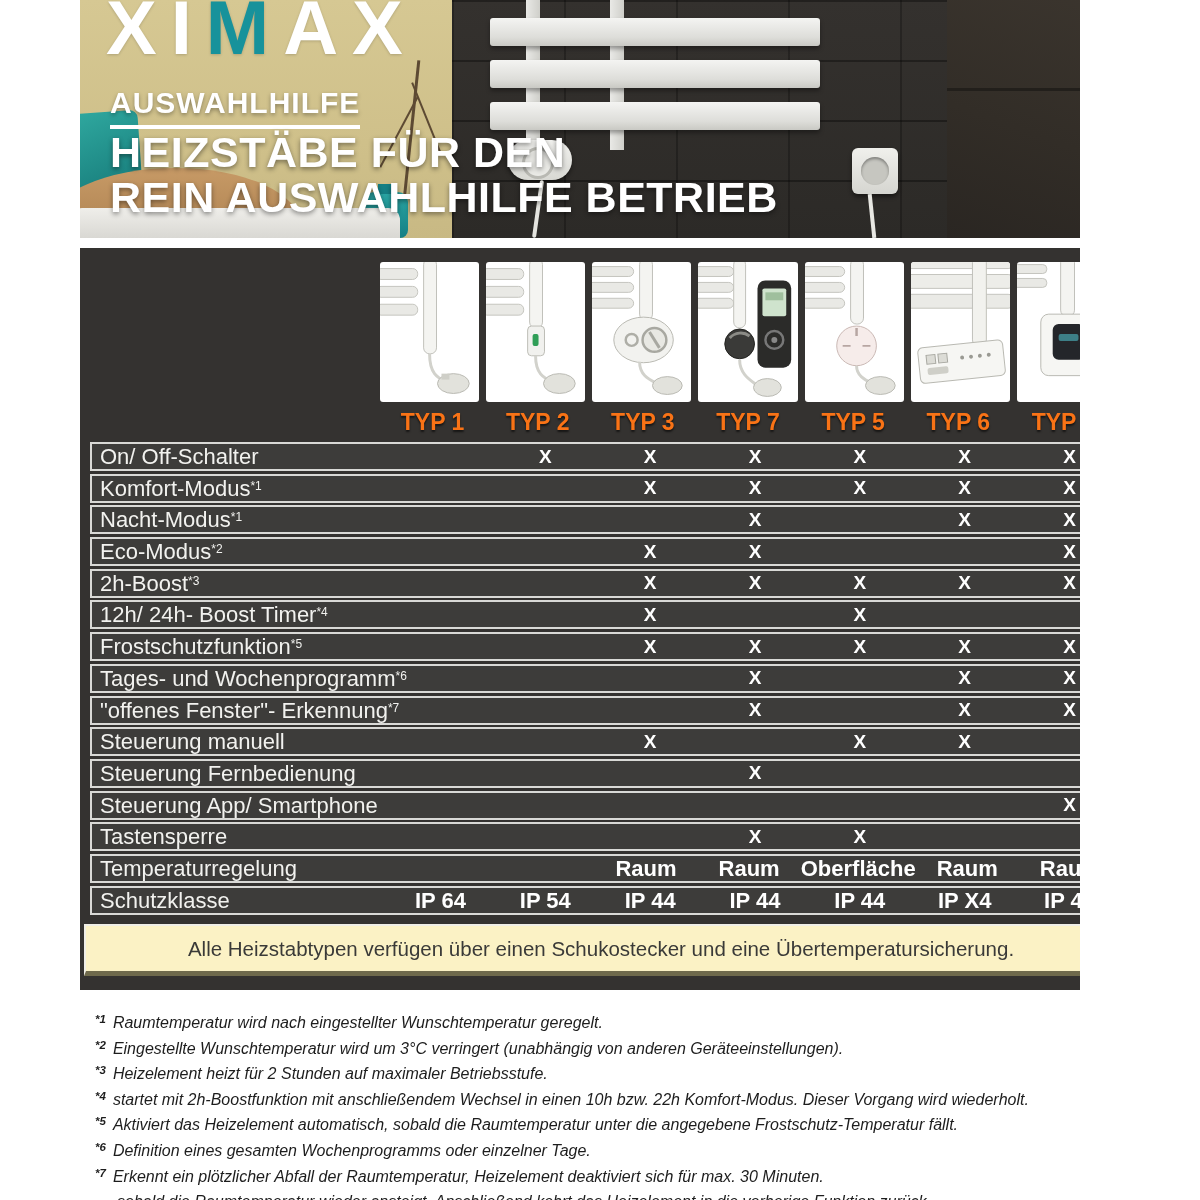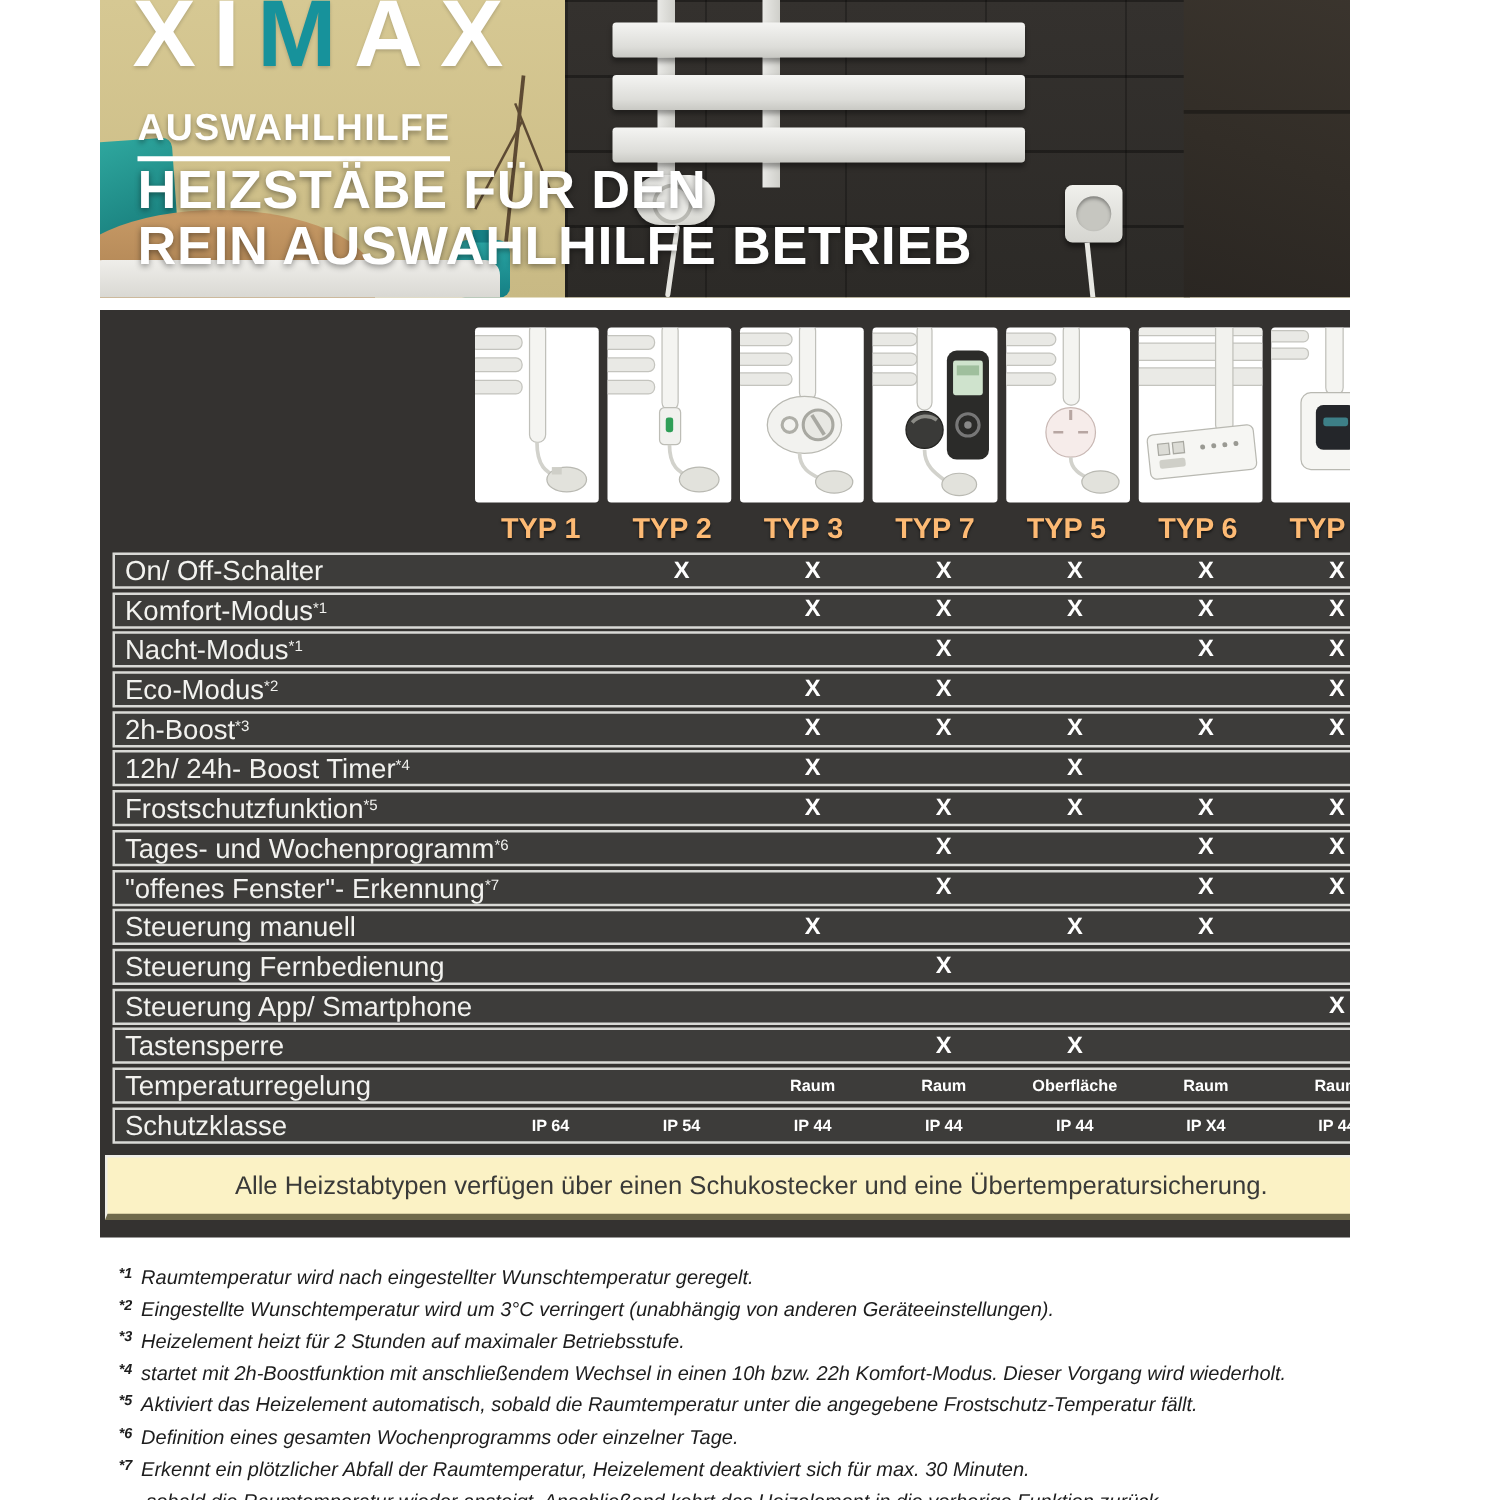--- a/index.html
+++ b/index.html
@@ -56,29 +56,29 @@
           line-height:45px; letter-spacing:.5px; text-shadow:0 2px 5px rgba(0,0,0,.45); }
 
   
   .block { position:absolute; left:80px; top:248px; width:1042px; height:742px; background:#343230; }
   .products { position:absolute; left:300px; top:14px; width:736px; height:140px;
           display:grid; grid-template-columns:repeat(7,1fr); gap:7px; }
   .pbox { background:#fff; border-radius:3px; overflow:hidden; position:relative; }
   .pbox svg { display:block; width:100%; height:100%; }
   .typrow { position:absolute; left:300px; top:158px; width:736px; height:32px;
           display:grid; grid-template-columns:repeat(7,1fr); }
-  .typ { color:#fdba74; font-weight:bold; font-size:23px; text-align:center; line-height:32px;
+  .typ { color:#f97316; font-weight:bold; font-size:23px; text-align:center; line-height:32px;
           text-shadow:0 2px 2px rgba(0,0,0,.6); }
   .rows { position:absolute; left:10px; top:194px; width:1034px; }
   .trow { display:grid; grid-template-columns:296px repeat(7,1fr); align-items:center;
           background:#3d3c3a; border:2px solid #d9d9d6; height:29px; margin-bottom:2.7px; }
   .tlabel { color:#f2f2ef; font-size:22px; padding-left:8px; white-space:nowrap; line-height:25px; }
   .tlabel sup { font-size:12px; vertical-align:top; position:relative; top:-2px; }
   .tcell { text-align:center; color:#fff; font-weight:bold; font-size:19px; }
-  .trow.textrow .tcell { font-size:13px; }
+  .trow.textrow .tcell { font-size:22px; }
   .note { position:absolute; left:4px; top:676px; width:1034px; height:52px; background:#fbf2c5;
           border:2px solid #efeee6; border-bottom:5px solid #6f6a4c; text-align:center;
           font-size:20.5px; font-weight:normal; color:#3a3a38; line-height:45px; }
 
   
   .footnotes { position:absolute; left:95px; top:1014px; width:1060px; }
   .fn { font-style:italic; font-size:16px; color:#1d1d1d; height:25.6px; white-space:nowrap; }
   .fn .mk { font-size:11.5px; vertical-align:top; position:relative; top:-1px; margin-right:7px;
             font-weight:bold; }
   .fn.cont { padding-left:22px; }

